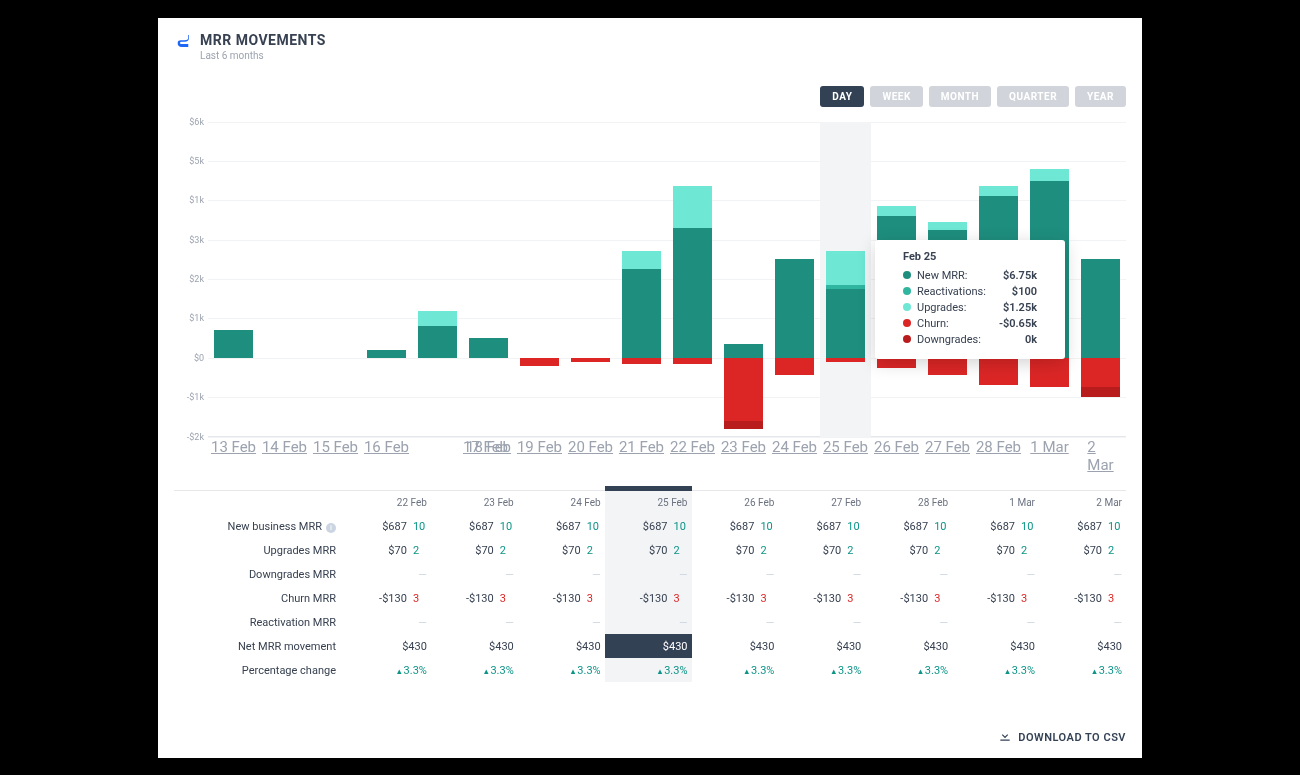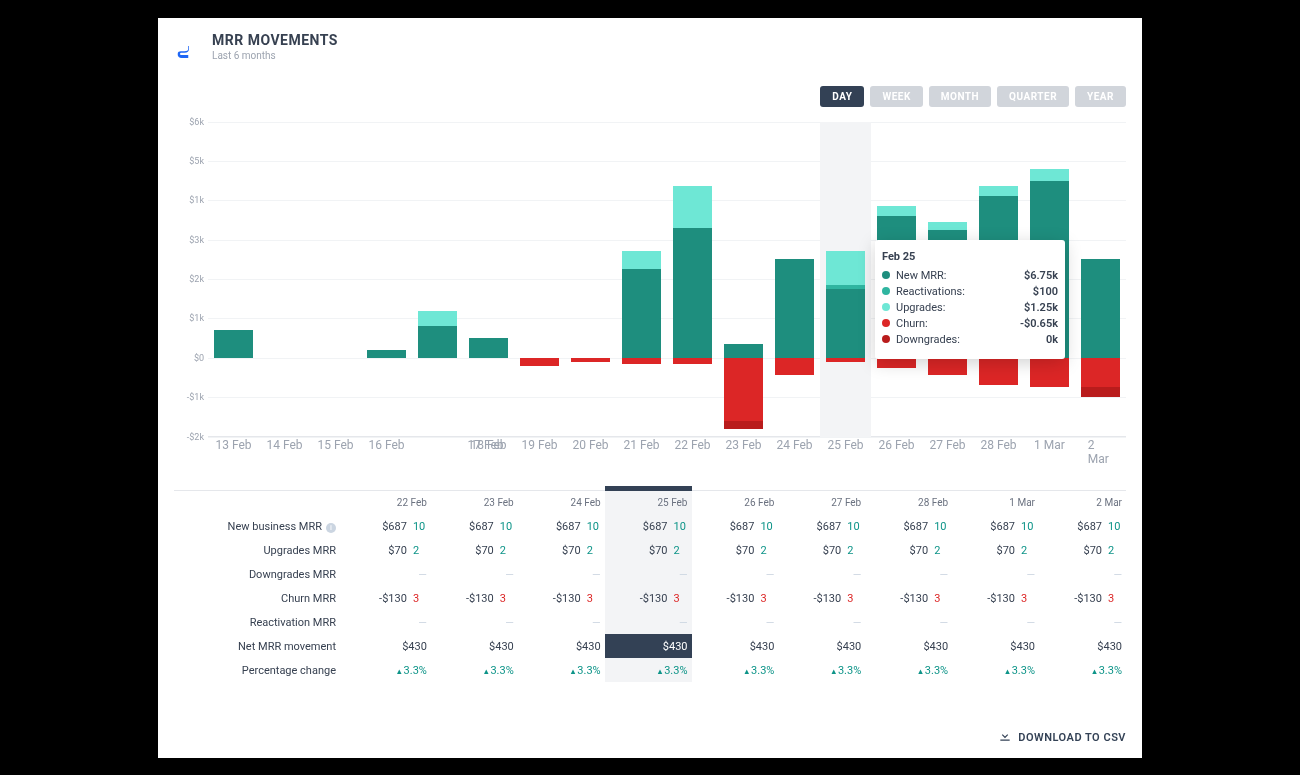--- a/index.html
+++ b/index.html
@@ -12,47 +12,47 @@
     display: flex; align-items: center; justify-content: center;
   }
   .panel {
     background: #fff;
     width: 984px; height: 740px;
     box-shadow: 0 10px 30px rgba(0,0,0,.35);
     padding: 14px 16px 12px 16px;
     position: relative;
   }
   
-  .head { display:flex; align-items:flex-end; gap:20px; }
+  .head { display:flex; align-items:flex-start; gap:8px; }
   .logo { width:18px; height:18px; color:#1e66f5; }
   .title { font-weight:700; font-size:14px; letter-spacing:.5px; color:#374151; }
   .subtitle { font-size:10px; color:#9ca3af; margin-top:2px; }
   
   .ranges { position:absolute; right:16px; top:68px; display:flex; gap:6px; }
   .range {
     padding:5px 12px; font-size:10px; font-weight:700; letter-spacing:.5px;
     border-radius:3px; background:#d1d5db; color:#fff; cursor:pointer;
   }
   .range.active { background:#334155; }
   
   .chart-wrap { position:absolute; left:16px; right:16px; top:104px; height:336px; }
   .chart { position:absolute; left:34px; right:0; top:0; height:315px; border-bottom:1px solid #e5e7eb; }
   .grid-line { position:absolute; left:0; right:0; border-top:1px solid #f1f3f5; }
   .y-label   { position:absolute; left:-34px; width:30px; text-align:right; font-size:9px; color:#9ca3af; transform:translateY(-50%); }
   .x-labels  { position:absolute; left:34px; right:0; bottom:0; height:20px; }
-  .x-label   { position:absolute; font-size:12px; color:#9ca3af; transform:translateX(-50%); }
+  .x-label   { position:absolute; font-size:15px; color:#9ca3af; transform:translateX(-50%);text-decoration:underline; }
   .bar-area  { position:absolute; left:34px; right:0; top:0; height:315px; }
   .bar-col   { position:absolute; top:0; height:100%; }
   .bar-col.hovered { background:#f3f4f6; }
   .seg { position:absolute; left:6px; right:6px; }
   
   .tooltip {
     position:absolute; background:#fff; border-radius:3px;
     box-shadow:0 4px 18px rgba(0,0,0,.18);
-    padding:10px 7px; font-size:11px; width:190px;
+    padding:10px 28px; font-size:11px; width:190px;
     z-index:10;
   }
   .tooltip .tt-title { font-weight:700; margin-bottom:6px; }
   .tt-row { display:flex; align-items:center; gap:6px; margin:3px 0; }
   .tt-row .dot { width:8px; height:8px; border-radius:50%; }
   .tt-row .lbl { flex:1; }
   .tt-row .val { font-weight:600; }
   
   .tbl { position:absolute; left:16px; right:16px; top:472px; }
   .tbl table { width:100%; border-collapse:collapse; table-layout:fixed; }

